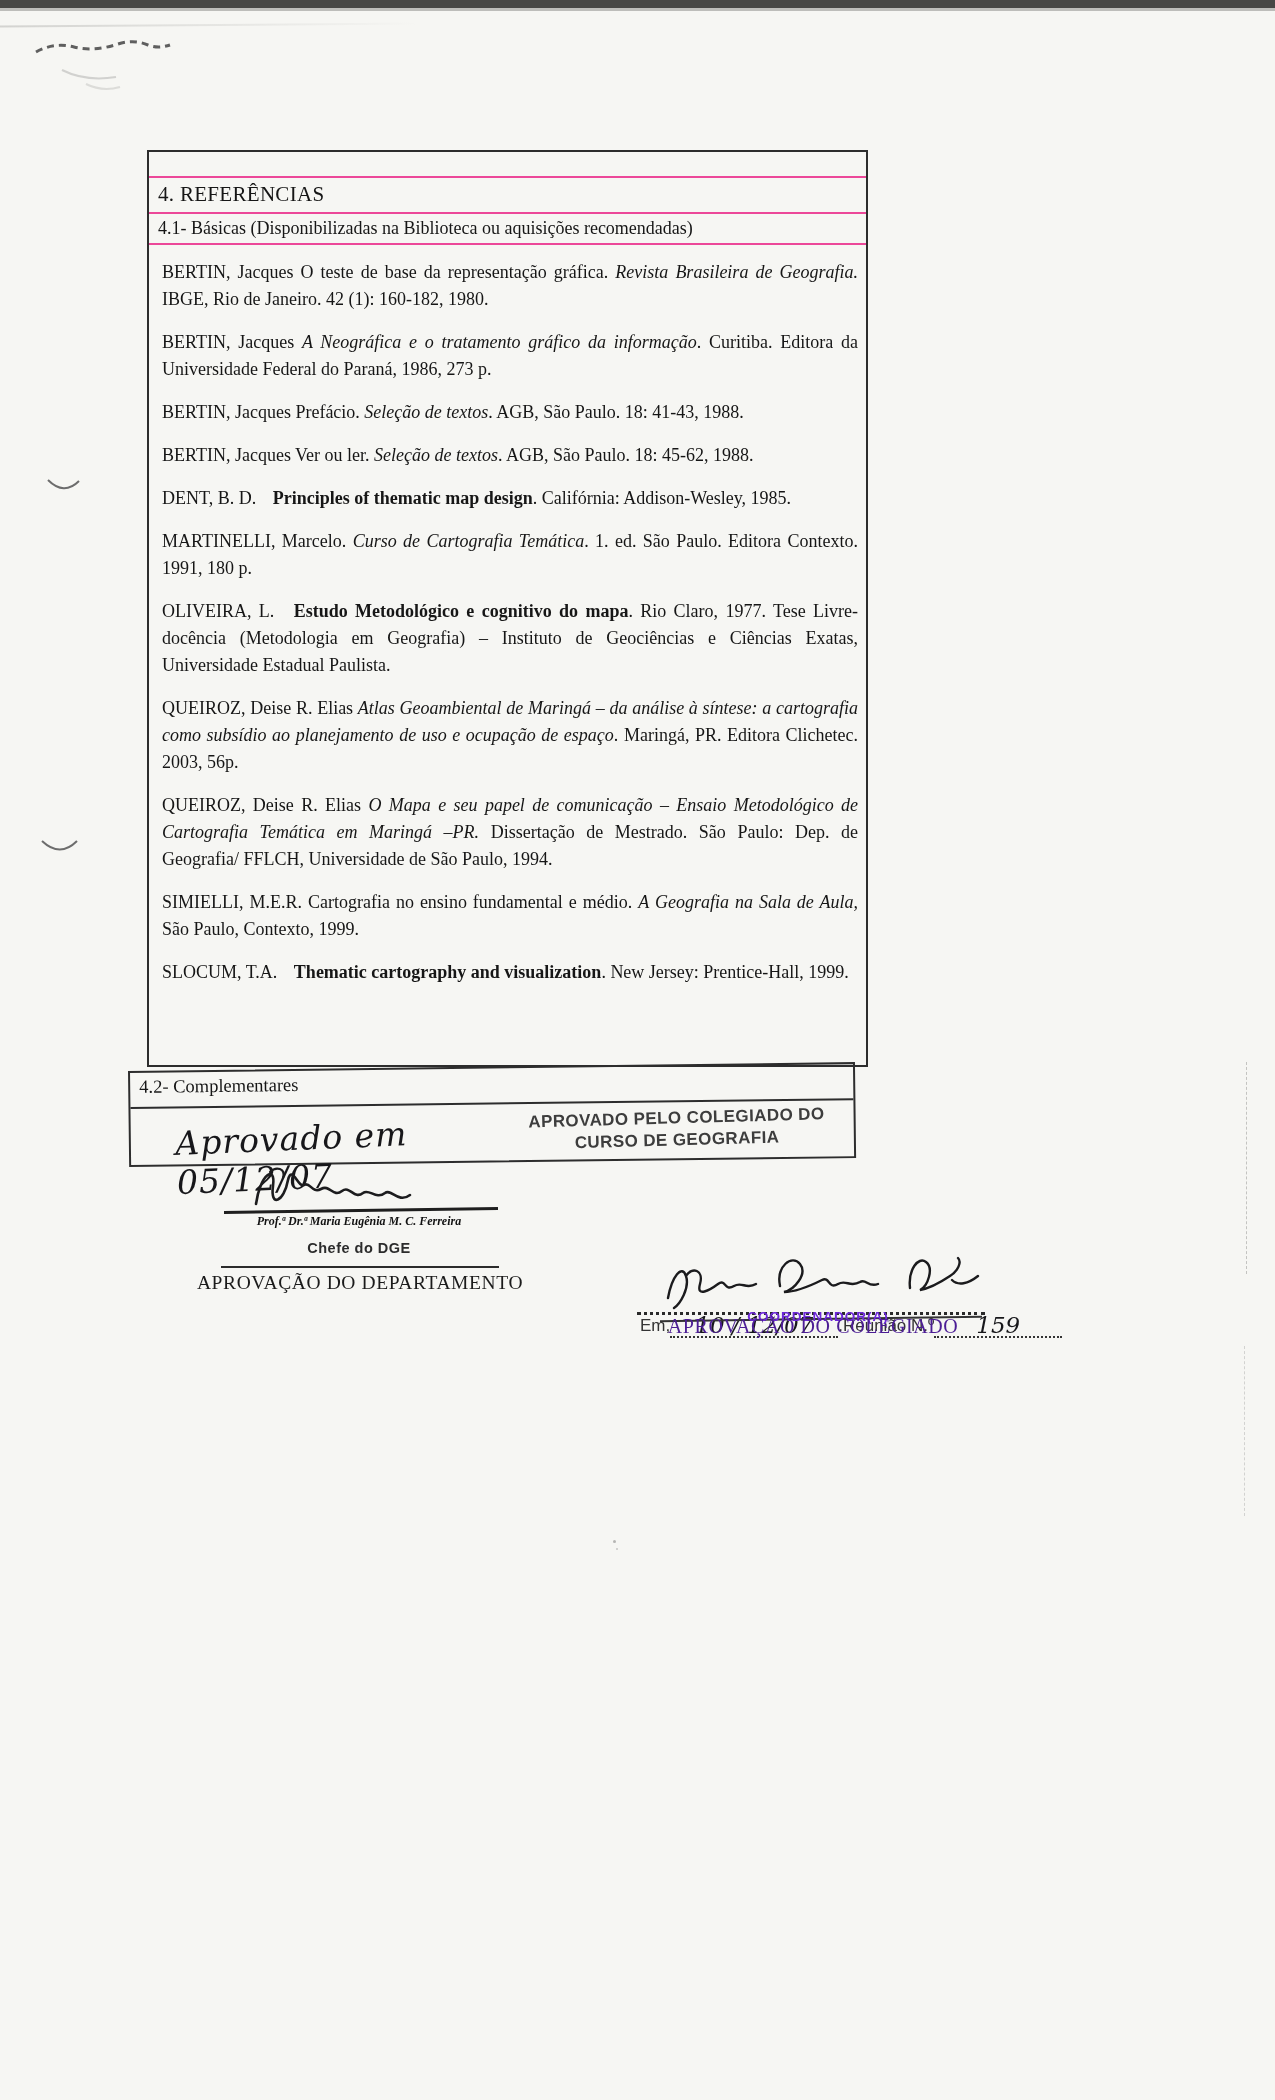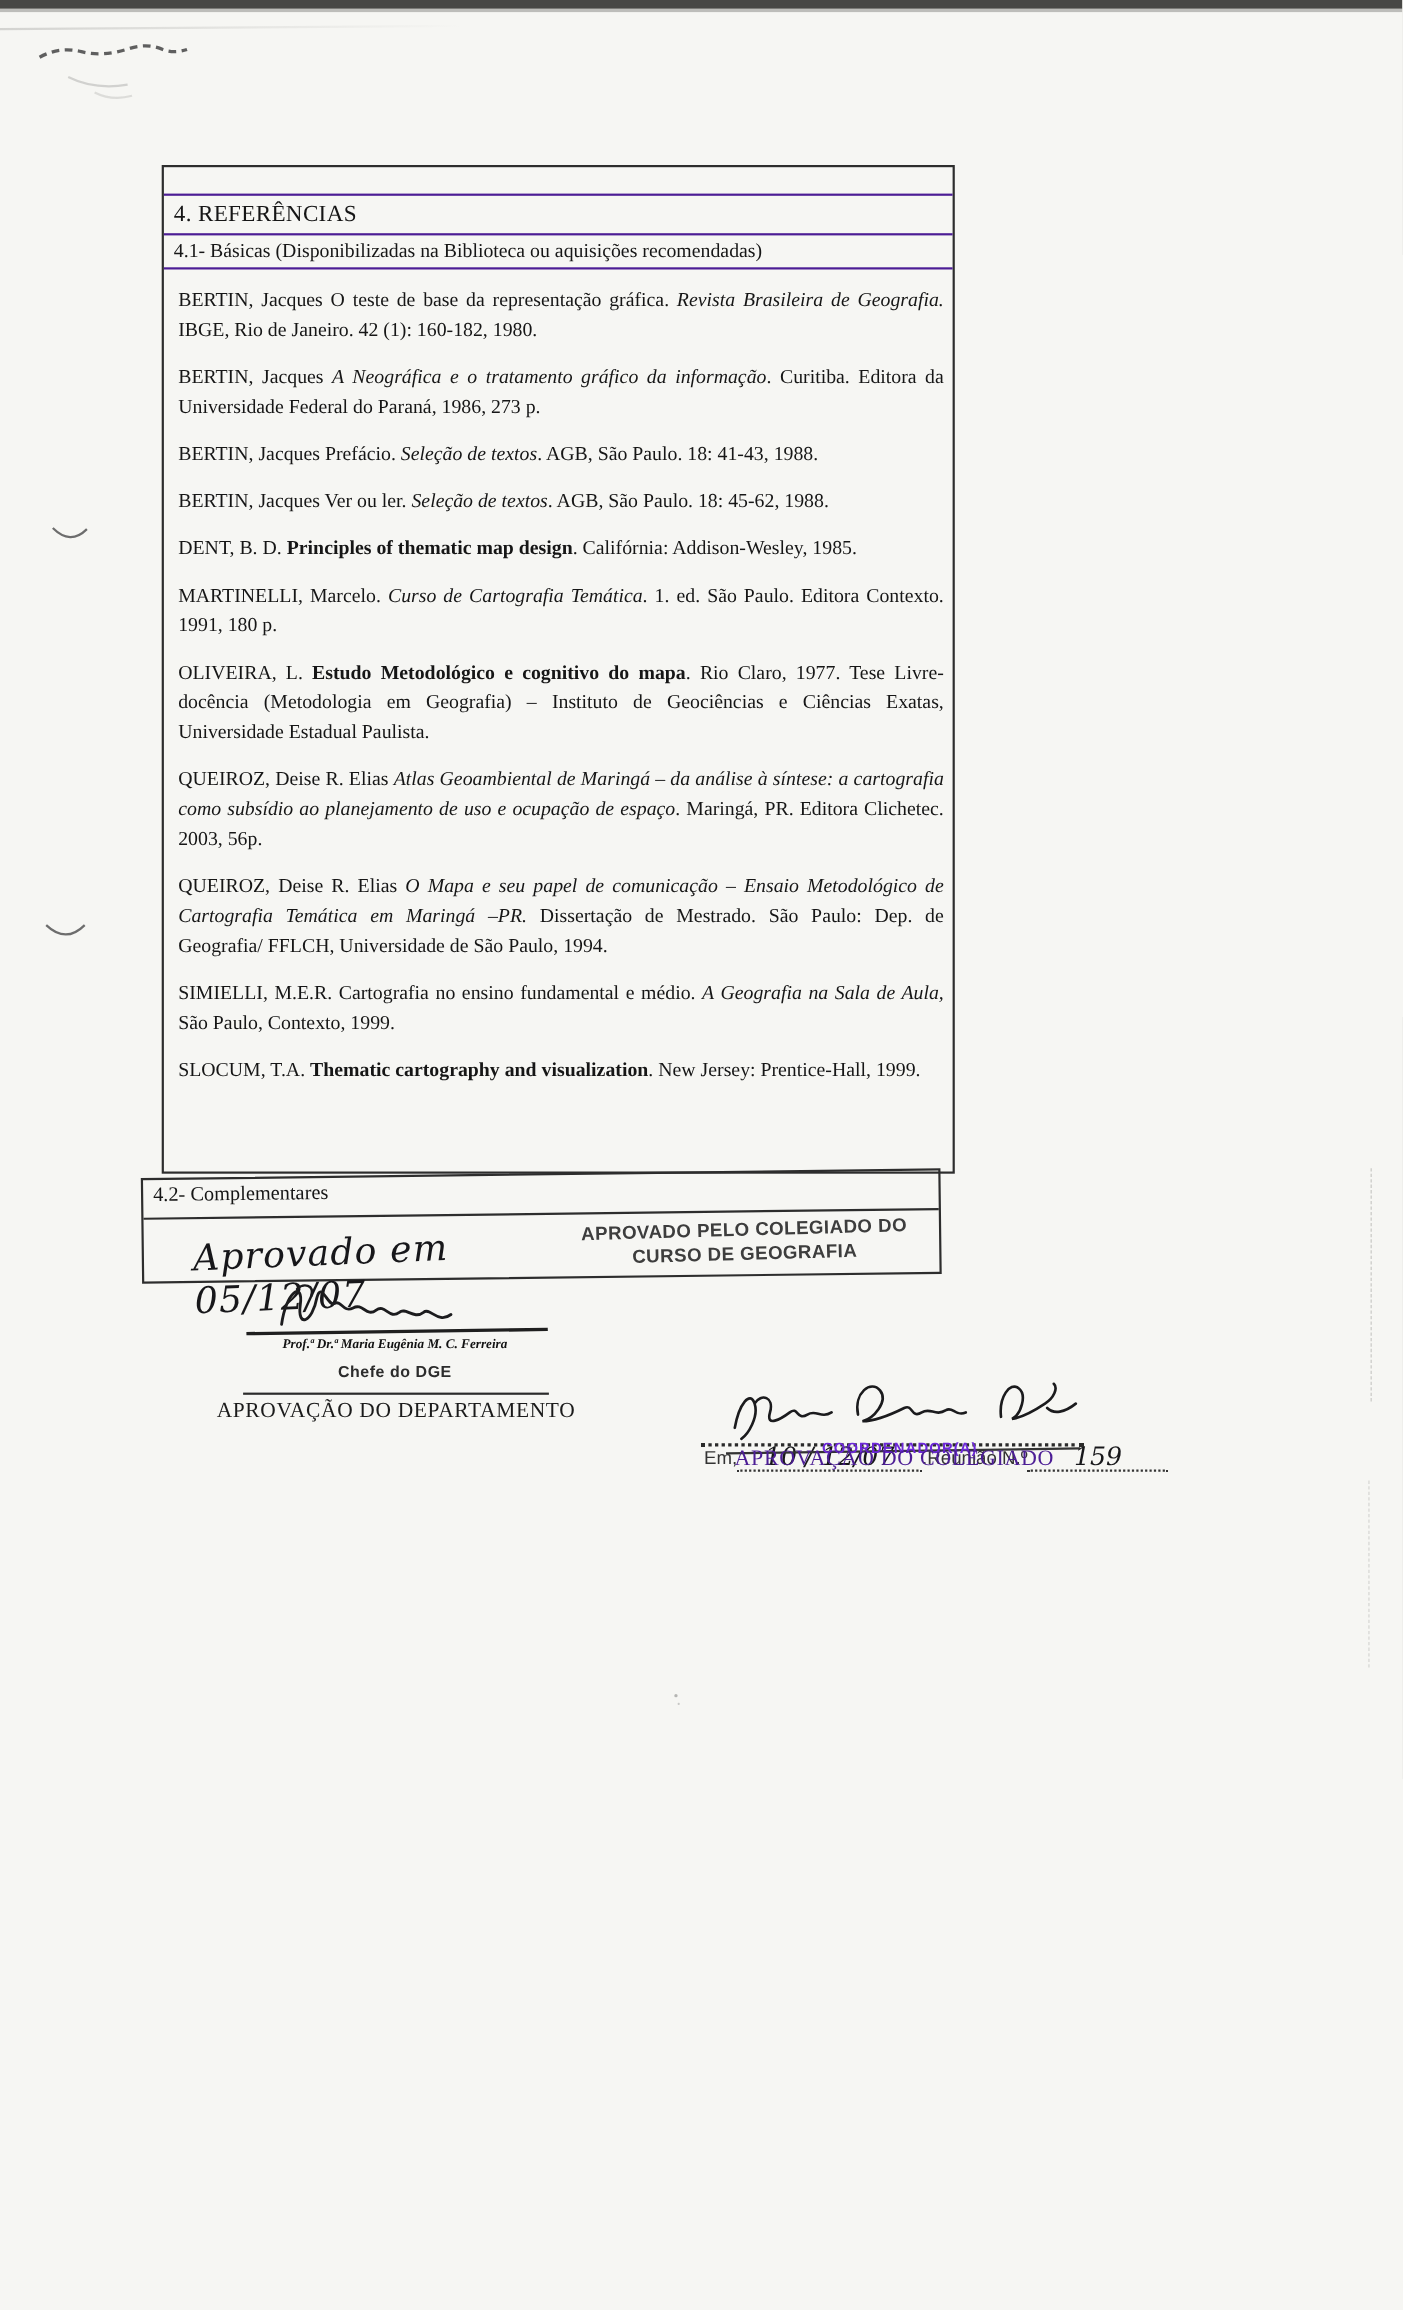--- a/index.html
+++ b/index.html
@@ -11,30 +11,30 @@
   }
   .scan-top-band{position:absolute;left:0;top:0;width:1275px;height:8px;background:#474745;}
   .scan-top-band2{position:absolute;left:0;top:8px;width:1275px;height:3px;background:#bdbdba;}
   .edge-shadow{position:absolute;left:0;top:24px;width:420px;height:2px;background:linear-gradient(90deg,#d3d3d0,rgba(211,211,208,0));transform:rotate(-0.4deg);}
 
   
   .doc-table{
     position:absolute; left:147px; top:150px; width:721px;
     border:2px solid #2d2d2d; background:transparent; box-sizing:border-box;
   }
-  .t-row{box-sizing:border-box;border-top:2px solid #4c1d95;}
+  .t-row{box-sizing:border-box;border-top:2px solid #ec4899;}
   .t-row:first-child{border-top:none;}
   .row-blank-top{height:24px;}
   .row-title{height:36px;font-size:21px;letter-spacing:.3px;padding:4px 0 0 9px;}
   .row-sub{height:31px;font-size:18px;padding:4px 0 0 9px;}
   .row-refs{height:822px;padding:14px 8px 0 13px;overflow:hidden;}
   .ref{margin:0 0 16px 0;font-size:18px;line-height:1.5;text-align:justify;}
   .seg-n{font-style:normal;}
   .seg-i{font-style:italic;}
-  .seg-b{font-weight:bold;}
+  .seg-b{font-weight:bold;margin-left:12px;}
 
   .doc-table-bottom{
     position:absolute; left:128px; top:1071px; width:727px;
     border:2px solid #2d2d2d; box-sizing:border-box;
     transform:rotate(-0.7deg); transform-origin:left top;
   }
   .row-comp{height:34px;font-size:18.5px;padding:4px 0 0 9px;box-sizing:border-box;}
   .row-sign{height:58px;position:relative;border-top:2px solid #2d2d2d;box-sizing:border-box;}
   .stamp{
     position:absolute; left:388px; top:5px; width:316px;

